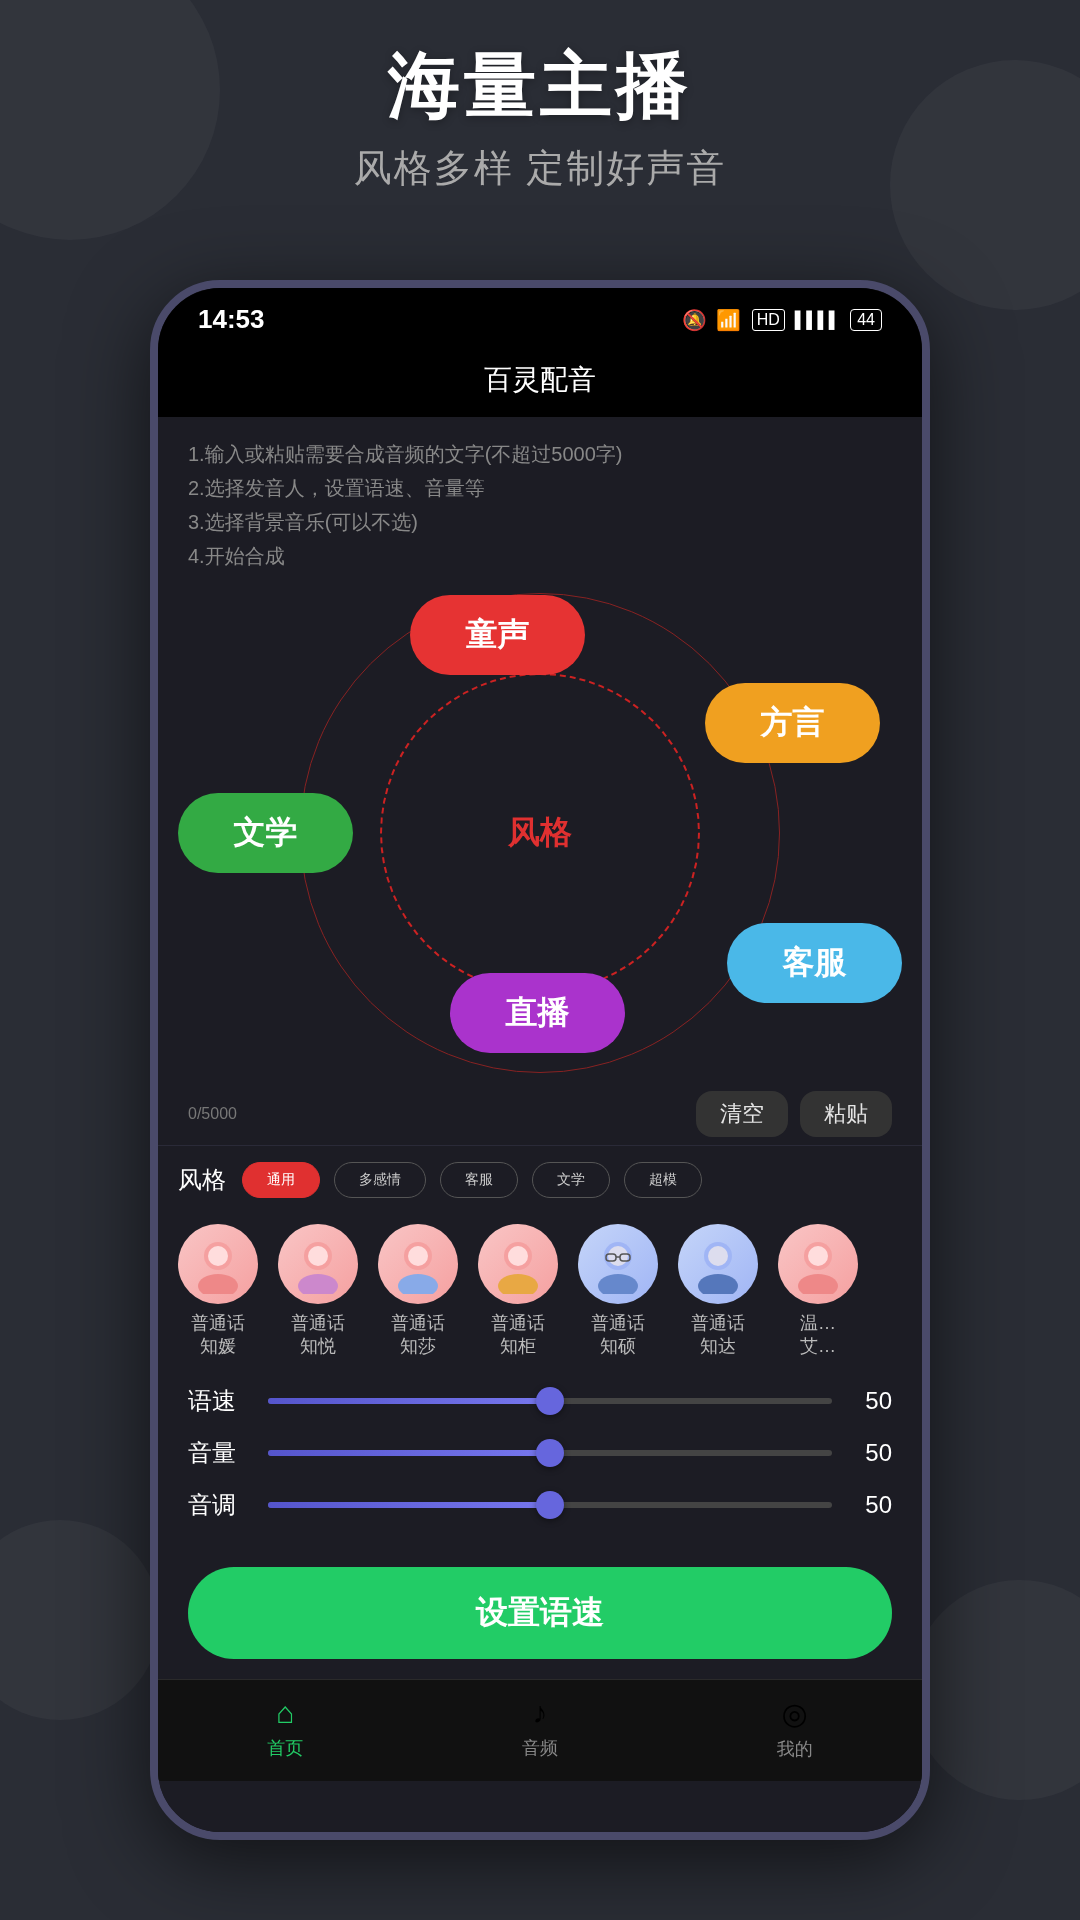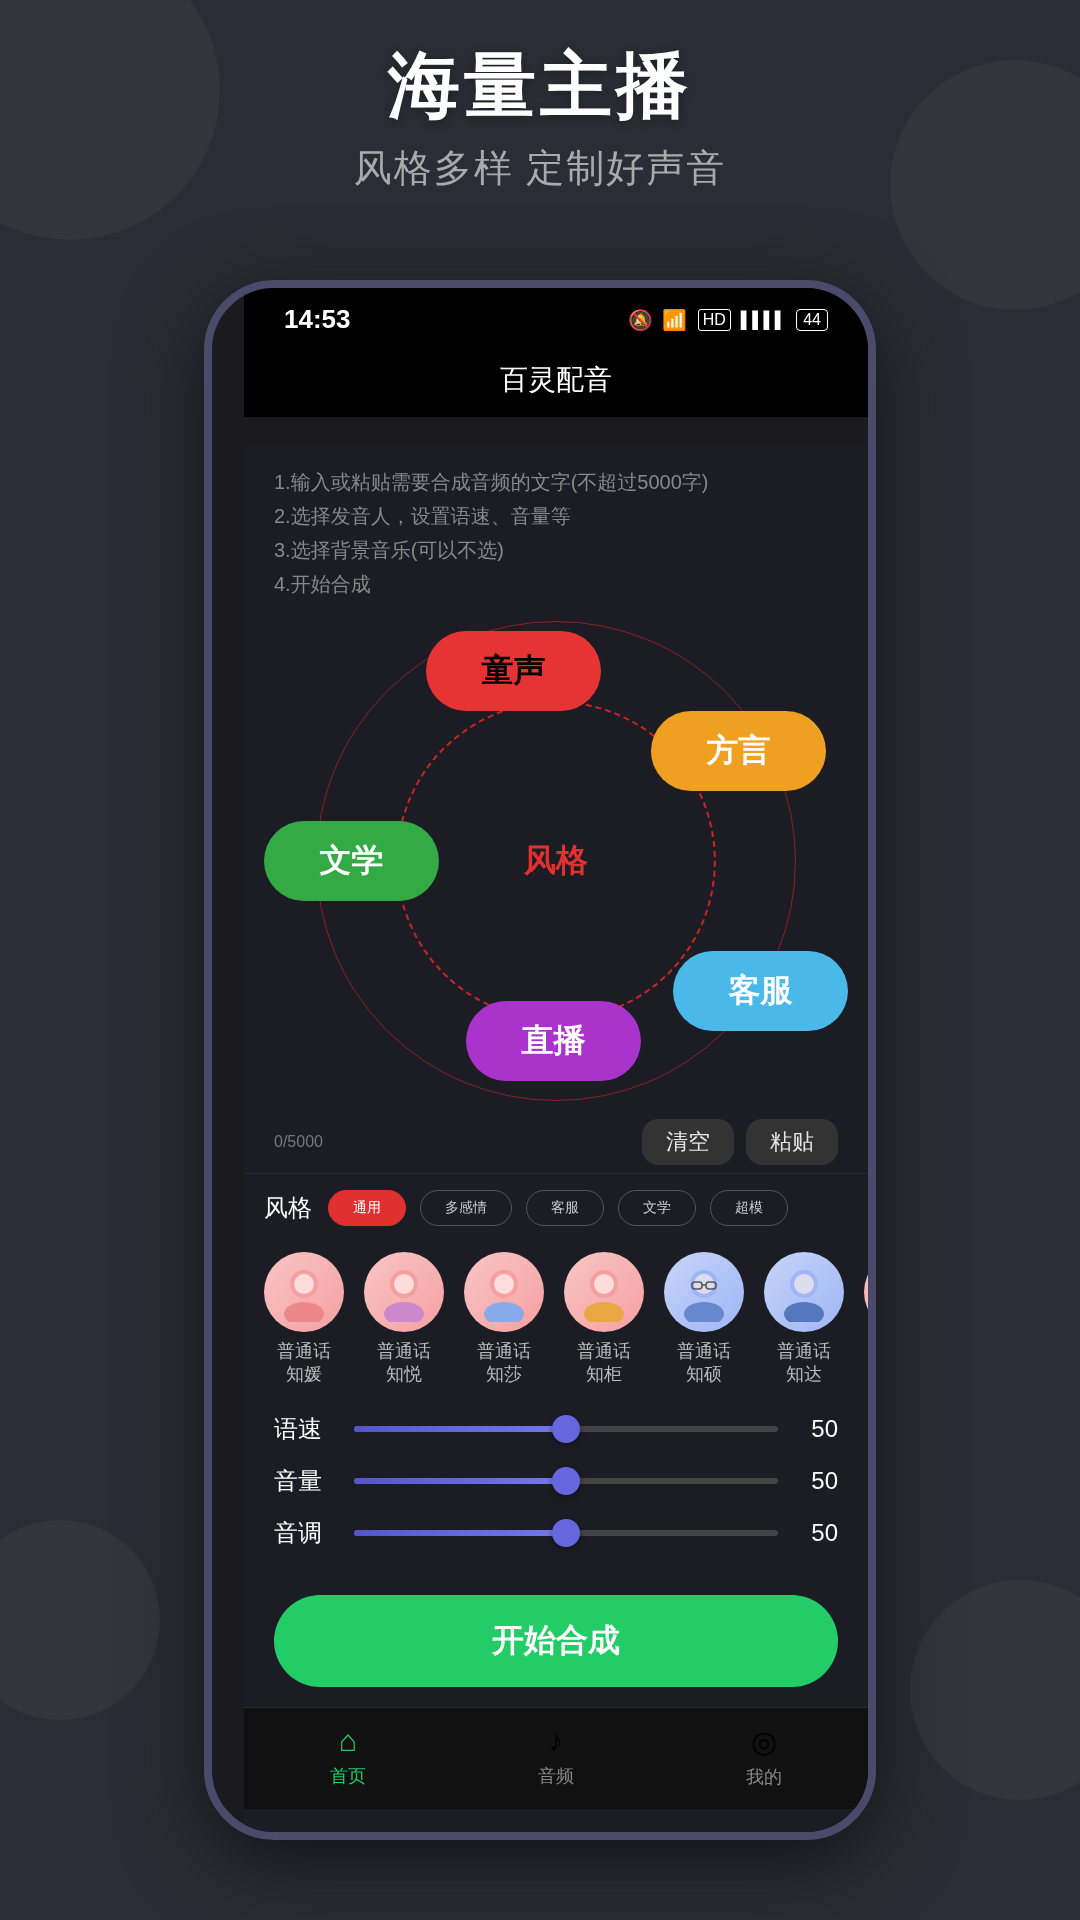--- a/index.html
+++ b/index.html
@@ -39,28 +39,27 @@
       margin-top: 9px;
       letter-spacing: 2px;
     }
 
     
     .phone-mockup {
       position: absolute;
       top: 280px;
       left: 50%;
       transform: translateX(-50%);
-      width: 672px;
+      width: 780px;
       height: 1560px;
       background: #1a1a1f;
       border-radius: 70px;
       border: 8px solid #4a4a6a;
       overflow: hidden;
       box-shadow: 0 20px 80px rgba(0,0,0,0.6);
-      padding-left: 32px;
     }
 
     
     .status-bar {
       display: flex;
       justify-content: space-between;
       align-items: center;
       padding: 16px 40px 12px;
       background: #000;
     }
@@ -90,21 +89,20 @@
       font-size: 28px;
       font-weight: 500;
     }
 
     
     .app-content {
       background: #1c1c24;
       height: calc(100% - 120px);
       overflow: hidden;
       position: relative;
-      margin-top: 28px;
     }
 
     
     .instructions {
       padding: 20px 30px 10px;
       color: #888;
       font-size: 20px;
       line-height: 1.7;
       position: relative;
       z-index: 10;
@@ -162,25 +160,25 @@
       border-radius: 50px;
       display: flex;
       align-items: center;
       justify-content: center;
       font-weight: 800;
       z-index: 10;
       cursor: pointer;
     }
     .bubble-tongsheng {
       background: #e63333;
-      color: #000000;
+      color: #ffffff;
       width: 175px;
       height: 80px;
       font-size: 32px;
-      top: 20px;
+      top: 12px;
       left: 50%;
       transform: translateX(-130px);
     }
     .bubble-fangyan {
       background: #f0a020;
       color: #fff;
       width: 175px;
       height: 80px;
       font-size: 32px;
       top: 100px;
@@ -599,21 +597,21 @@
         <div class="slider-track">
           <div class="slider-fill" style="width:50%;"></div>
           <div class="slider-thumb" style="left:50%;"></div>
         </div>
         <span class="slider-value">50</span>
       </div>
     </div>
 
 
     <div class="start-btn-container">
-      <button class="start-btn">开始合成</button>
+      <button class="start-btn">设置语速</button>
     </div>
 
     <div class="bottom-nav">
       <div class="nav-item active">
         <span class="nav-icon">⌂</span>
         <span class="nav-label">首页</span>
       </div>
       <div class="nav-item">
         <span class="nav-icon">♪</span>
         <span class="nav-label">音频</span>

